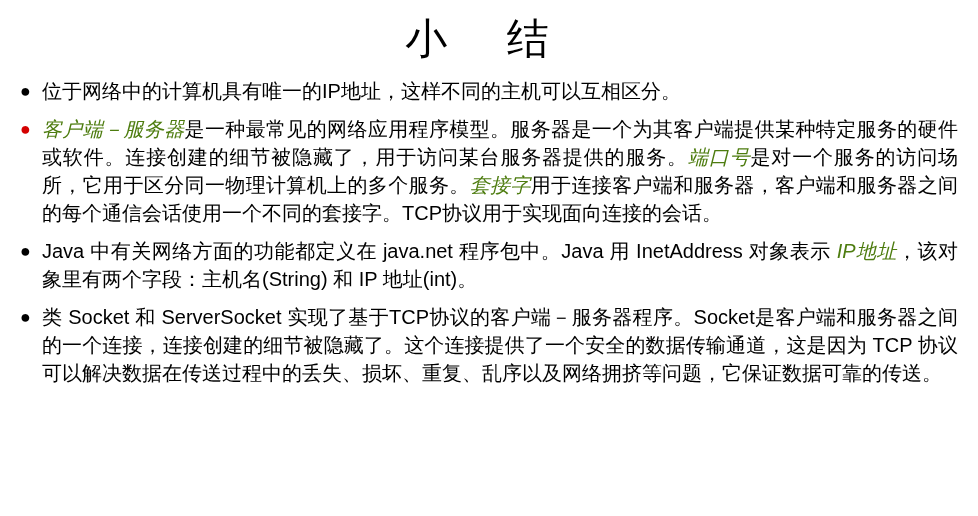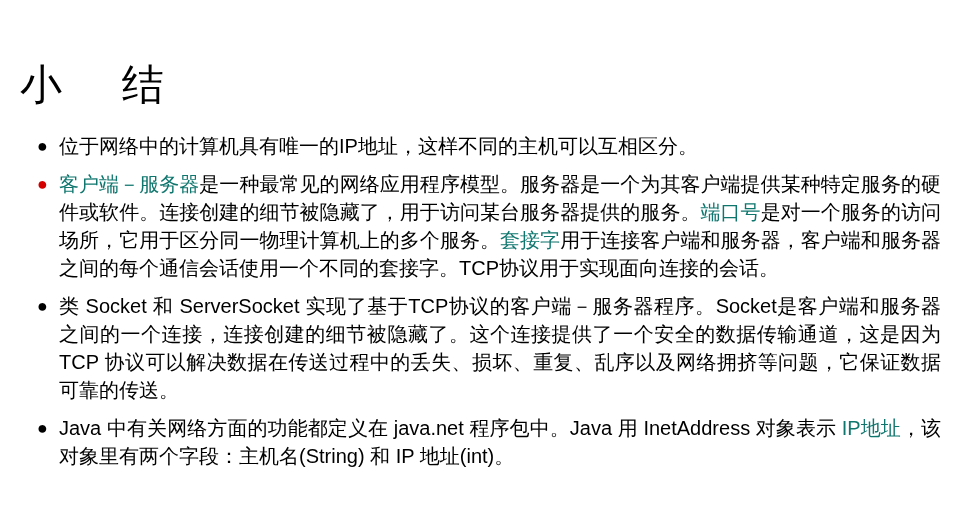--- a/index.html
+++ b/index.html
@@ -7,55 +7,56 @@
     padding: 10px 20px;
     font-family: "Microsoft YaHei", "SimSun", Arial, sans-serif;
     font-size: 20px;
     line-height: 1.4;
     color: #000;
     background: #fff;
     width: 978px;
     box-sizing: border-box;
   }
   .title {
+    text-align: center;
     font-size: 42px;
     letter-spacing: 24px;
     margin-bottom: 8px;
-    margin-top: 46px;
   }
   ul {
     list-style: none;
     padding: 0;
-    margin: 17px;
+    margin: 0;
   }
   li {
     position: relative;
     padding-left: 22px;
     margin-bottom: 10px;
     text-align: justify;
     text-justify: inter-ideograph;
   }
   li::before {
     content: "●";
     position: absolute;
     left: 0;
     top: 2px;
     font-size: 18px;
     color: #000;
   }
   li.red-bullet::before {
     color: #d40000;
   }
   .red {
-    color: #0f766e;
+    color: #4d7c0f;
+    font-style: italic;
   }
 </style>
 </head>
 <body>
 
 <div class="title">小 结</div>
 
 <ul>
     <li><span>位于网络中的计算机具有唯一的IP地址，这样不同的主机可以互相区分。</span></li>
     <li class="red-bullet"><span class="red">客户端－服务器</span><span>是一种最常见的网络应用程序模型。服务器是一个为其客户端提供某种特定服务的硬件或软件。连接创建的细节被隐藏了，用于访问某台服务器提供的服务。</span><span class="red">端口号</span><span>是对一个服务的访问场所，它用于区分同一物理计算机上的多个服务。</span><span class="red">套接字</span><span>用于连接客户端和服务器，客户端和服务器之间的每个通信会话使用一个不同的套接字。TCP协议用于实现面向连接的会话。</span></li>
+    <li><span>Java 中有关网络方面的功能都定义在 java.net 程序包中。Java 用 InetAddress 对象表示 </span><span class="red">IP地址</span><span>，该对象里有两个字段：主机名(String) 和 IP 地址(int)。</span></li>
     <li><span>类 Socket 和 ServerSocket 实现了基于TCP协议的客户端－服务器程序。Socket是客户端和服务器之间的一个连接，连接创建的细节被隐藏了。这个连接提供了一个安全的数据传输通道，这是因为 TCP 协议可以解决数据在传送过程中的丢失、损坏、重复、乱序以及网络拥挤等问题，它保证数据可靠的传送。</span></li>
-    <li><span>Java 中有关网络方面的功能都定义在 java.net 程序包中。Java 用 InetAddress 对象表示 </span><span class="red">IP地址</span><span>，该对象里有两个字段：主机名(String) 和 IP 地址(int)。</span></li>
   </ul>
 
 </body></html>

